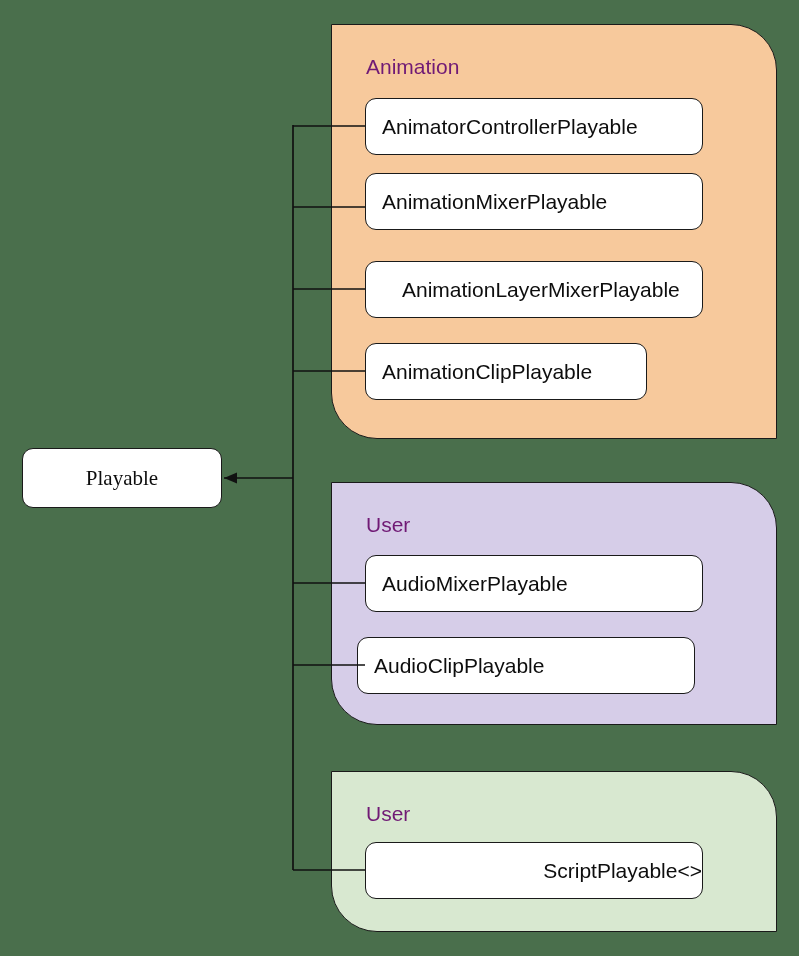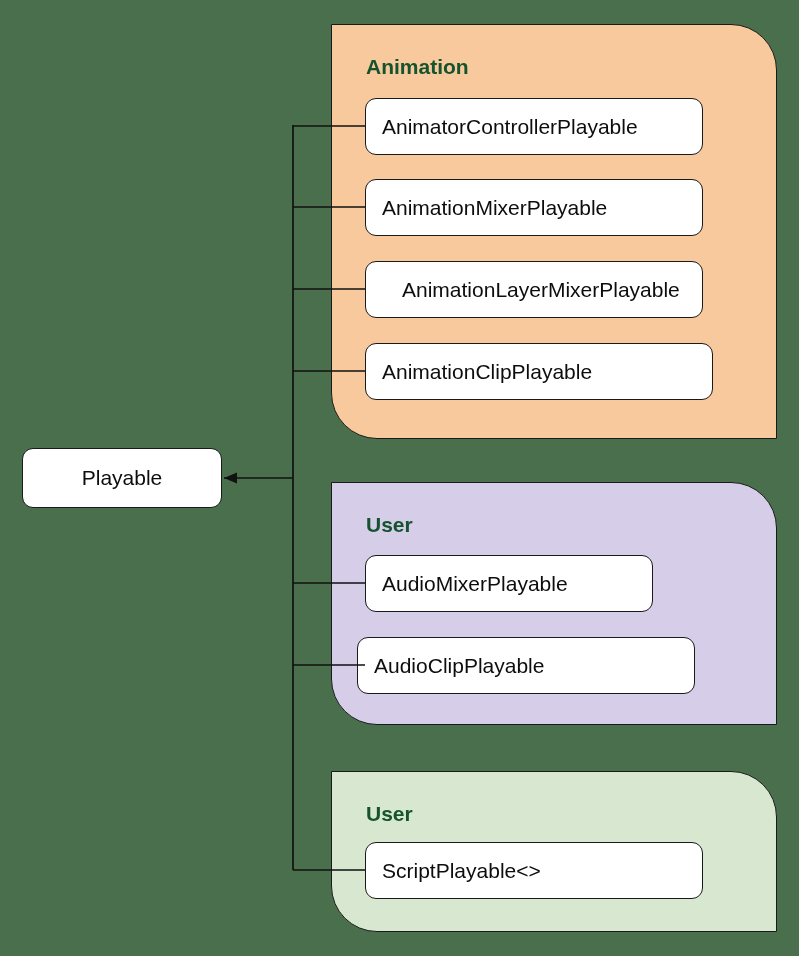--- a/index.html
+++ b/index.html
@@ -32,23 +32,22 @@
     border: 1.6px solid #1a1a1a;
     
     border-radius: 0px 46px 0px 46px;
   }
   .group-title {
     position: absolute;
     left: 34px;
     top: 30px;
     font-size: 21px;
     line-height: 24px;
-    color: #14532d;
+    color: #701a75;
     white-space: nowrap;
-    font-weight: bold;
   }
   .node-box {
     position: absolute;
     box-sizing: border-box;
     background: #ffffff;
     border: 1.6px solid #1a1a1a;
     border-radius: 11px;
     display: flex;
     align-items: center;
     padding-left: 16px;
@@ -66,56 +65,57 @@
     width: 200px;
     height: 60px;
     box-sizing: border-box;
     background: #ffffff;
     border: 1.6px solid #1a1a1a;
     border-radius: 11px;
     display: flex;
     align-items: center;
     justify-content: center;
     padding-left: 0;
+    font-family: Liberation Serif, serif;
   }
 </style>
 </head>
 <body style="background: rgb(74, 111, 76);">
 
 <div id="diagram-root">
 
   <div id="panels">
       <div class="group-panel" style="left: 331px; top: 24px; width: 446px; height: 415px; background: rgb(247, 201, 156);">
         <div class="group-title">Animation</div>
       </div>
       <div class="node-box" style="left: 365px; top: 98px; width: 338px; height: 57px; text-align: center;">
         <span class="node-label">AnimatorControllerPlayable</span>
       </div>
-      <div class="node-box" style="left: 365px; top: 179px; width: 338px; height: 57px;">
+      <div class="node-box" style="left: 365px; top: 173px; width: 338px; height: 57px;">
         <span class="node-label">AnimationMixerPlayable</span>
       </div>
       <div class="node-box" style="left: 365px; top: 261px; width: 338px; height: 57px; padding-left: 36px;">
         <span class="node-label">AnimationLayerMixerPlayable</span>
       </div>
-      <div class="node-box" style="left: 365px; top: 343px; width: 348px; height: 57px;">
+      <div class="node-box" style="left: 365px; top: 343px; width: 282px; height: 57px;">
         <span class="node-label">AnimationClipPlayable</span>
       </div>
       <div class="group-panel" style="left: 331px; top: 482px; width: 446px; height: 243px; background: rgb(214, 205, 232);">
         <div class="group-title">User</div>
       </div>
-      <div class="node-box" style="left: 365px; top: 555px; width: 288px; height: 57px;">
+      <div class="node-box" style="left: 365px; top: 555px; width: 338px; height: 57px;">
         <span class="node-label">AudioMixerPlayable</span>
       </div>
       <div class="node-box" style="left: 357px; top: 637px; width: 338px; height: 57px;">
         <span class="node-label">AudioClipPlayable</span>
       </div>
       <div class="group-panel" style="left: 331px; top: 771px; width: 446px; height: 161px; background: rgb(216, 232, 208);">
         <div class="group-title">User</div>
       </div>
-      <div class="node-box" style="left: 365px; top: 842px; width: 338px; height: 57px;">
+      <div class="node-box" style="left: 365px; top: 842px; width: 338px; height: 57px; justify-content: flex-end;">
         <span class="node-label">ScriptPlayable&lt;&gt;</span>
       </div>
     </div>
 
   <svg id="edge-layer" viewBox="0 0 799 956">
       <line x1="293" y1="125" x2="293" y2="870" stroke="#111111" stroke-width="1.7"></line>
       <line x1="293" y1="126" x2="365" y2="126" stroke="#111111" stroke-width="1.7"></line>
       <line x1="293" y1="207" x2="365" y2="207" stroke="#111111" stroke-width="1.7"></line>
       <line x1="293" y1="289" x2="365" y2="289" stroke="#111111" stroke-width="1.7"></line>
       <line x1="293" y1="371" x2="365" y2="371" stroke="#111111" stroke-width="1.7"></line>

